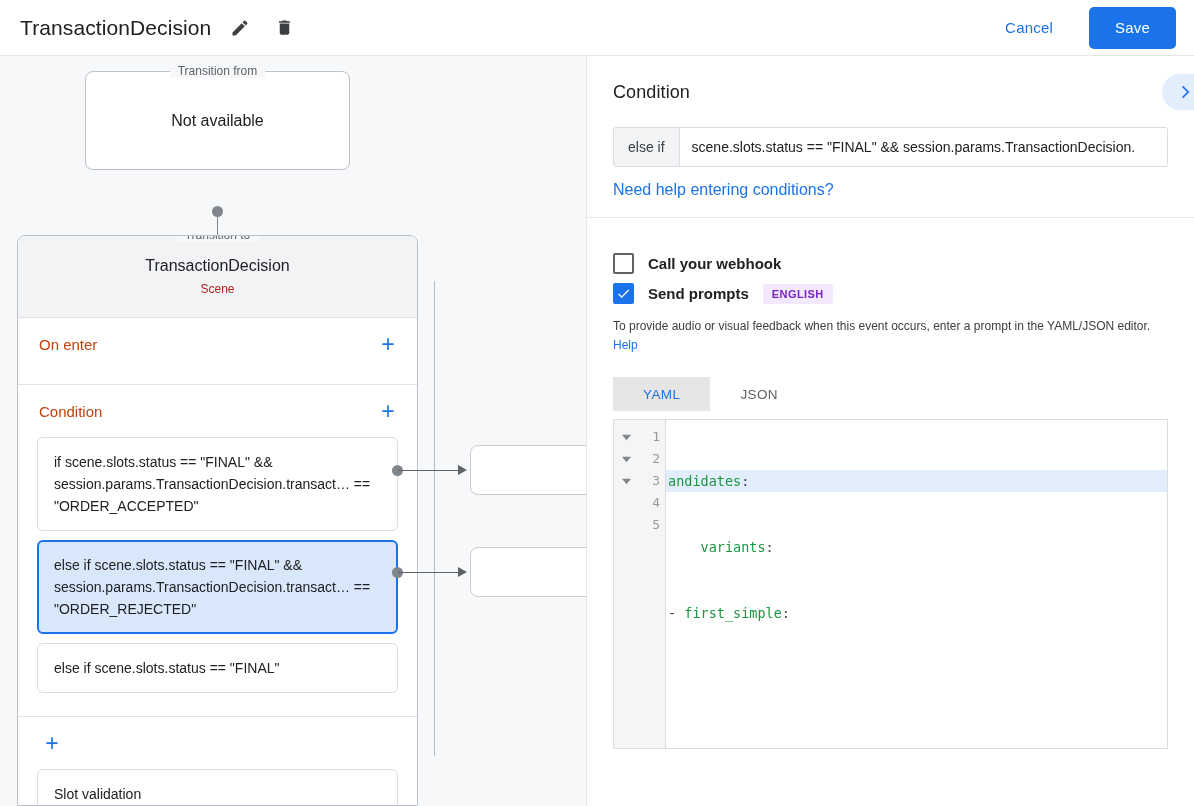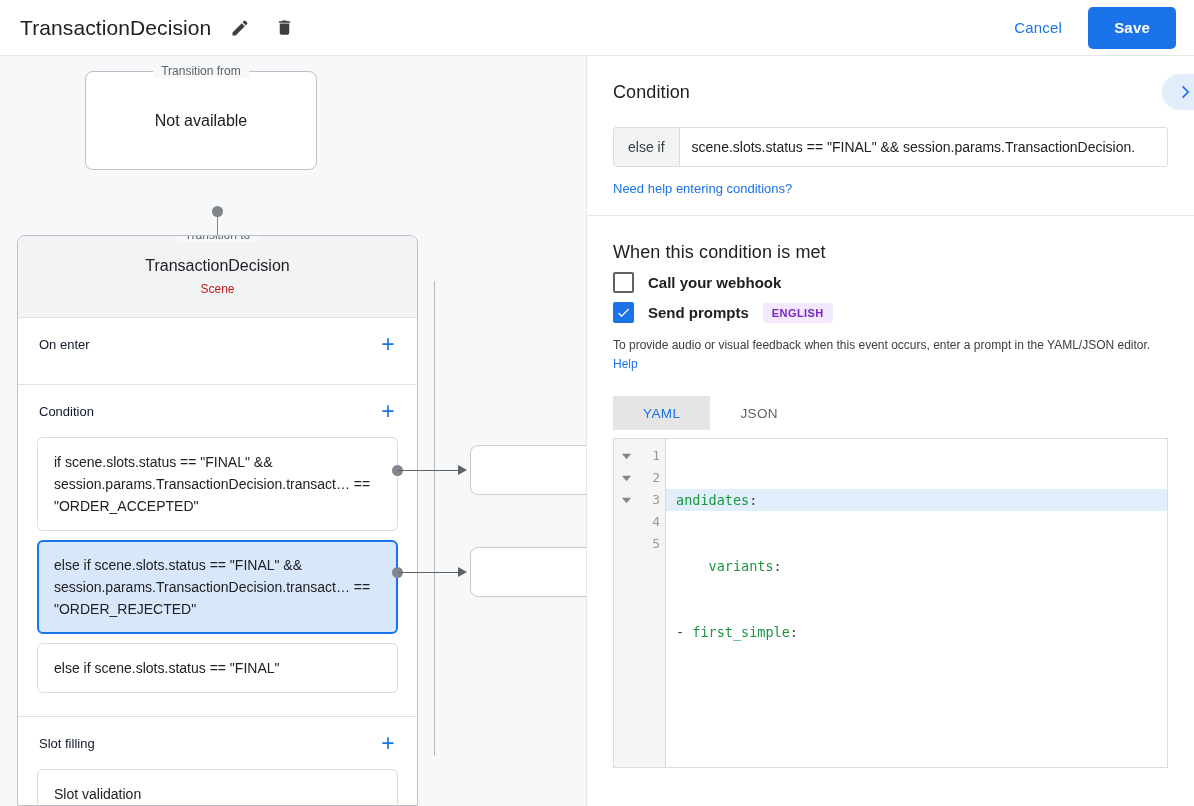--- a/index.html
+++ b/index.html
@@ -33,23 +33,23 @@
   .tb-iconbtn:first-of-type { margin-left: 22px; }
   .tb-spacer { flex: 1; }
   .tb-cancel {
     color: #1a73e8; font-size: 15px; font-weight: 500;
     padding: 8px 16px; border-radius: 4px;
     cursor: pointer; letter-spacing: .2px;
     background: none; border: none;
     font-family: inherit;
   }
   .tb-save {
-    margin-left: 10px; margin-right: 18px;
+    margin-left: 20px; margin-right: 18px;
     background: #1a73e8; color: #fff;
-    font-size: 15px; font-weight: 700;
+    font-size: 15px; font-weight: 400;
     border: none; border-radius: 5px;
     padding: 0 26px; height: 42px;
     cursor: pointer; letter-spacing: .2px;
     font-family: inherit;
     text-align: center;
   }
 
   
   .canvas {
     position: absolute; top: 56px; left: 0;
@@ -75,21 +75,21 @@
     transform: translateX(-50%);
     background: #f7f8f9;
     padding: 0 8px;
     font-size: 12px; color: #5f6368;
     white-space: nowrap;
   }
 
   
   #trans-from {
     left: 85px; top: 15px;
-    width: 232px; height: 99px;
+    width: 265px; height: 99px;
     background: #ffffff;
   }
   #trans-from .body {
     display: flex; align-items: center; justify-content: center;
     height: 100%;
     font-size: 16px; color: #202124;
   }
 
   
   .conn-dot {
@@ -130,21 +130,21 @@
   .sect {
     border-bottom: 1px solid #e0e2e4;
     padding: 0 0 14px 0;
   }
   .sect:last-child { border-bottom: none; }
   .sect-head {
     display: flex; align-items: center;
     height: 52px;
     padding: 0 16px 0 21px;
   }
-  .sect-title { font-size: 13px; color: #0f172a; flex: 1; }
+  .sect-title { font-size: 15px; color: #c2410c; flex: 1; }
   .plus {
     color: #1a73e8; font-size: 23px; line-height: 1;
     font-weight: 400; cursor: pointer;
     width: 26px; height: 26px;
     display: flex; align-items: center; justify-content: center;
   }
   .row-box {
     margin: 0 19px 9px 19px;
     border: 1px solid #dadce0;
     border-radius: 6px;
@@ -236,21 +236,21 @@
   }
   .cond-input {
     flex: 1; border: none; outline: none;
     padding: 0 12px;
     font-size: 14px; color: #202124;
     font-family: inherit;
     background: #ffffff;
   }
   .help-link {
     display: inline-block; margin-top: 14px;
-    font-size: 13px; color: #1a73e8;
+    font-size: 16px; color: #1a73e8;
     cursor: pointer; text-decoration: none;
   }
 
   .rp-sec2 { padding: 26px 26px 0 26px; }
   .rp-h2 {
     font-size: 18px; color: #202124;
     letter-spacing: .1px;
   }
   .chk-row {
     display: flex; align-items: center;
@@ -329,21 +329,21 @@
   }
   .ed-code {
     flex: 1; position: relative;
     padding-top: 6px;
     font-family: "DejaVu Sans Mono", monospace;
     font-size: 13.5px;
     line-height: 22px;
     white-space: pre;
     overflow: hidden;
   }
-  .ed-line { height: 22px; padding-left: 10px; }
+  .ed-line { height: 22px; padding-left: 2px; }
   .ed-line.hl { background: #e3eefc; }
   .y-key { color: #1a9641; }
   .y-punct { color: #444444; }
   .y-plain { color: #202124; }
   .y-str2 { color: #c0392b; }
 </style>
 </head>
 <body>
 
 <div class="topbar">
@@ -400,21 +400,20 @@
         <div class="sect-title">Condition</div>
         <div class="plus">+</div>
       </div>
       <div class="row-box tall">if scene.slots.status == "FINAL" &amp;&amp; session.params.TransactionDecision.transact… == "ORDER_ACCEPTED"</div>
       <div class="row-box tall selected">else if scene.slots.status == "FINAL" &amp;&amp; session.params.TransactionDecision.transact… == "ORDER_REJECTED"</div>
       <div class="row-box">else if scene.slots.status == "FINAL"</div>
     </div>
 
     <div class="sect">
       <div class="sect-head">
-        <div class="sect-title">Slot filling</div>
         <div class="plus">+</div>
       </div>
       <div class="row-box">Slot validation</div>
 
     </div>
   </div>
 
   <div class="edge-dot" id="edot1"></div>
   <div class="edge-line" id="eline1"></div>
   <div class="edge-arrow" id="earr1"></div>
@@ -439,21 +438,20 @@
 
     <div class="cond-row">
       <div class="cond-prefix">else if</div>
       <input class="cond-input" type="text" value="scene.slots.status == &quot;FINAL&quot; &amp;&amp; session.params.TransactionDecision." style="">
     </div>
 
     <a class="help-link">Need help entering conditions?</a>
   </div>
 
   <div class="rp-sec2">
-    <div class="rp-h2">When this condition is met</div>
 
     <div class="chk-row">
       <div class="chk"></div>
       <div class="chk-label">Call your webhook</div>
     </div>
 
     <div class="chk-row">
       <div class="chk on">
         <svg width="15" height="15" viewBox="0 0 24 24">
           <path fill="#ffffff" d="M9 16.2 4.8 12l-1.4 1.4L9 19 21 7l-1.4-1.4z"></path>

